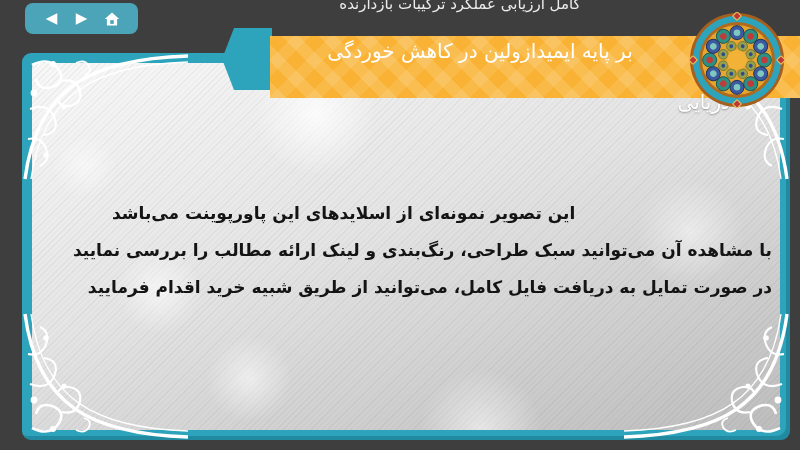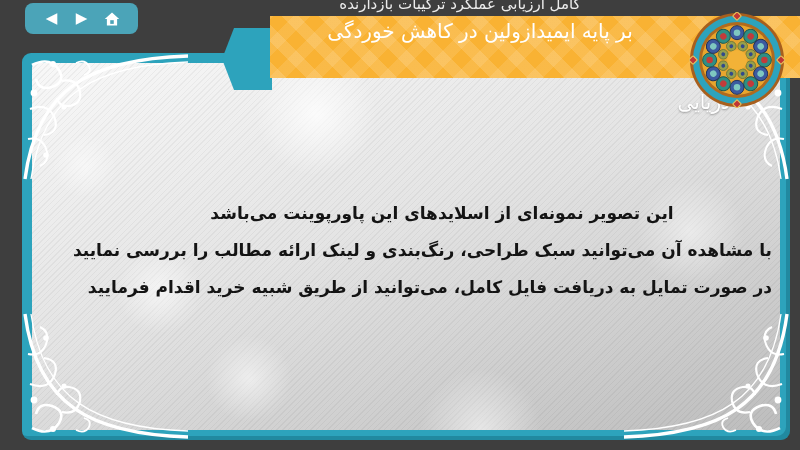--- a/index.html
+++ b/index.html
@@ -47,21 +47,21 @@
     position:absolute;left:160px;top:-6px;width:600px;
     direction:rtl;text-align:center;color:#ececec;font-size:15px;line-height:20px;
     z-index:30;white-space:nowrap;
   }
   
   .banner-flag{
     position:absolute;left:222px;top:28px;width:50px;height:62px;background:#2da3bc;
     clip-path:polygon(100% 0,24% 0,0 50%,24% 100%,100% 100%);z-index:31;
   }
   .banner{
-    position:absolute;left:270px;top:16px;width:530px;height:62px;z-index:31;
+    position:absolute;left:270px;top:36px;width:530px;height:62px;z-index:31;
     background:
       repeating-linear-gradient(45deg, rgba(255,255,255,.14) 0 12px, rgba(255,255,255,0) 12px 26px),
       repeating-linear-gradient(-45deg, rgba(255,255,255,.10) 0 12px, rgba(255,255,255,0) 12px 26px),
       #f9b233;
   }
   .banner-text{
     position:absolute;inset:0 0 0 0;padding-right:110px;
     direction:rtl;text-align:center;color:#fff;font-size:20px;line-height:31px;
     white-space:nowrap;
   }
@@ -69,21 +69,21 @@
     position:absolute;left:270px;top:90px;width:530px;padding-right:70px;box-sizing:border-box;
     direction:rtl;color:#fff;font-size:20px;line-height:24px;
     text-shadow:0 1px 2px rgba(110,110,110,.65);z-index:31;white-space:nowrap;
   }
   
   .mandala{position:absolute;left:689px;top:12px;width:96px;height:96px;z-index:35;}
   .mandala svg{display:block;width:100%;height:100%;}
   
   .body-text{
     position:absolute;left:90px;top:142px;width:660px;z-index:20;
-    direction:rtl;text-align:center;color:#141414;
+    direction:rtl;text-align:left;color:#141414;
     font-size:17px;font-weight:700;line-height:37px;white-space:nowrap;
   }
 </style>
 </head>
 <body>
 
 <div id="stage">
 
   <div class="slide">
     <div class="slide-inner"></div>

